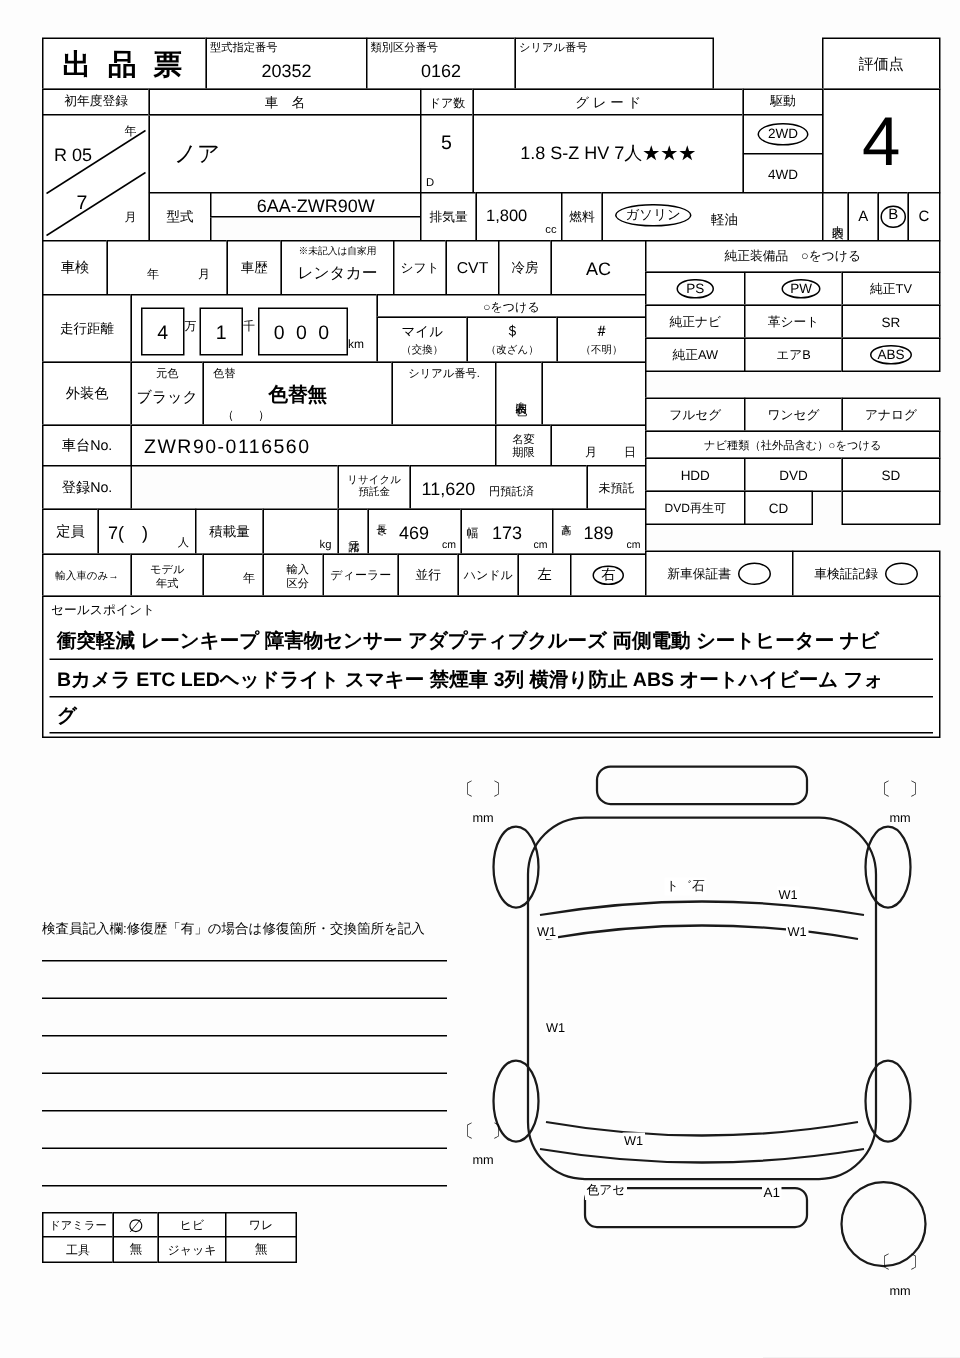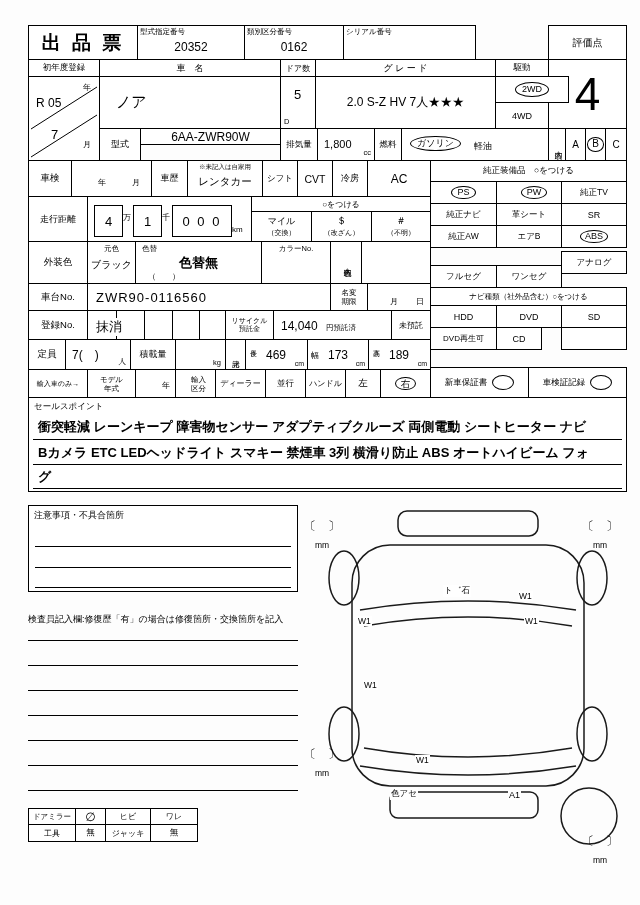--- a/index.html
+++ b/index.html
@@ -53,23 +53,23 @@
   <div class="cell" style="left:99px;top:76px;width:182px;height:53px">
     <span class="abs" style="left:16px;top:16px;font-size:15px">ノア</span>
   </div>
   <div class="cell fc" style="left:99px;top:59px;width:182px;height:18px;font-size:9px">車　名</div>
   <div class="cell fc" style="left:280px;top:59px;width:36px;height:18px;font-size:8px">ドア数</div>
   <div class="cell" style="left:280px;top:76px;width:36px;height:53px">
     <span class="abs" style="left:13px;top:10px;font-size:13px">5</span>
     <span class="abs" style="left:3px;bottom:2px;font-size:7.5px">D</span>
   </div>
   <div class="cell fc" style="left:315px;top:59px;width:181px;height:18px;font-size:9px">グ レ ー ド</div>
-  <div class="cell fc" style="left:315px;top:76px;width:181px;height:53px;font-size:12px">2.0 S-Z HV 7人★★★</div>
+  <div class="cell fc" style="left:315px;top:76px;width:181px;height:53px;font-size:12px">1.8 S-Z HV 7人★★★</div>
   <div class="cell fc" style="left:495px;top:59px;width:54px;height:18px;font-size:8.5px">駆動</div>
-  <div class="cell fc" style="left:495px;top:76px;width:74px;height:27px;font-size:9px">
+  <div class="cell fc" style="left:495px;top:76px;width:54px;height:27px;font-size:9px">
     <span class="circ">2WD</span>
   </div>
   <div class="cell fc" style="left:495px;top:102px;width:54px;height:27px;font-size:9px">4WD</div>
 
   <div class="cell fc" style="left:99px;top:128px;width:42px;height:33px;font-size:9px">型式</div>
   <div class="cell fc" style="left:140px;top:128px;width:141px;height:17px;font-size:12px">6AA-ZWR90W</div>
   <div class="cell fc" style="left:280px;top:128px;width:38px;height:33px;font-size:8.5px">排気量</div>
   <div class="cell" style="left:317px;top:128px;width:58px;height:33px">
     <span class="abs" style="left:6px;top:9px;font-size:11px">1,800</span>
     <span class="abs" style="right:3px;bottom:3px;font-size:7.5px">cc</span>
@@ -130,54 +130,47 @@
   <div class="cell" style="left:87px;top:241px;width:49px;height:43px">
     <div class="abs" style="left:0;right:0;top:2px;text-align:center;font-size:7.5px">元色</div>
     <div class="abs" style="left:0;right:0;top:16px;text-align:center;font-size:10px">ブラック</div>
   </div>
   <div class="cell" style="left:135px;top:241px;width:127px;height:43px">
     <span class="abs" style="left:6px;top:2px;font-size:7.5px">色替</span>
     <div class="abs" style="left:0;right:0;top:12px;text-align:center;font-size:13px;font-weight:bold">色替無</div>
     <span class="abs" style="left:12px;bottom:1px;font-size:8px">（　　）</span>
   </div>
   <div class="cell" style="left:261px;top:241px;width:70px;height:43px">
-    <div class="abs" style="left:0;right:0;top:2px;text-align:center;font-size:7.5px">カラーNo.</div>
+    <div class="abs" style="left:0;right:0;top:2px;text-align:center;font-size:7.5px">シリアル番号.</div>
   </div>
   <div class="cell fc" style="left:330px;top:241px;width:32px;height:43px">
     <span class="vert" style="font-size:8px">内装色</span>
   </div>
   <div class="cell" style="left:361px;top:241px;width:70px;height:43px"></div>
 
   <div class="cell fc" style="left:28px;top:283px;width:60px;height:28px;font-size:9.5px">車台No.</div>
   <div class="cell" style="left:87px;top:283px;width:244px;height:28px">
     <span class="abs" style="left:8px;top:6px;font-size:13px;letter-spacing:1px">ZWR90-0116560</span>
   </div>
   <div class="cell fc" style="left:330px;top:283px;width:38px;height:28px">
     <div class="two"><span>名変</span><br>
     <span>期限</span></div>
   </div>
   <div class="cell" style="left:367px;top:283px;width:64px;height:28px">
     <span class="abs" style="left:22px;top:12px;font-size:8px">月</span>
     <span class="abs" style="left:48px;top:12px;font-size:8px">日</span>
   </div>
 
   <div class="cell fc" style="left:28px;top:310px;width:60px;height:30px;font-size:9.5px">登録No.</div>
-  <div class="cell" style="left:87px;top:310px;width:139px;height:30px">
-    <div class="abs" style="left:28px;top:0;bottom:0;border-left:1px solid #000"></div>
-    <div class="abs" style="left:56px;top:0;bottom:0;border-left:1px solid #000"></div>
-    <div class="abs" style="left:84px;top:0;bottom:0;border-left:1px solid #000"></div>
-    <div class="abs" style="left:111px;top:0;bottom:0;border-left:1px solid #000"></div>
-    <span class="abs" style="left:6px;top:7px;font-size:13px;background:#fff;padding:0 2px">抹消</span>
-  </div>
   <div class="cell fc" style="left:225px;top:310px;width:49px;height:30px">
     <div class="two" style="font-size:7px"><span>リサイクル</span><br>
     <span>預託金</span></div>
   </div>
   <div class="cell" style="left:273px;top:310px;width:119px;height:30px">
-    <span class="abs" style="left:7px;top:8px;font-size:12px">14,040</span>
+    <span class="abs" style="left:7px;top:8px;font-size:12px">11,620</span>
     <span class="abs" style="left:52px;top:12px;font-size:7.5px">円預託済</span>
   </div>
   <div class="cell fc" style="left:391px;top:310px;width:40px;height:30px;font-size:8px">未預託</div>
 
   <div class="cell fc" style="left:28px;top:339px;width:38px;height:31px;font-size:9.5px">定員</div>
   <div class="cell" style="left:65px;top:339px;width:66px;height:31px">
     <span class="abs" style="left:6px;top:7px;font-size:12px">7(　)</span>
     <span class="abs" style="right:4px;bottom:2px;font-size:7.5px">人</span>
   </div>
   <div class="cell fc" style="left:130px;top:339px;width:46px;height:31px;font-size:9px">積載量</div>
@@ -234,21 +227,21 @@
   <div class="cell fc" style="left:430px;top:203px;width:67px;height:23px;font-size:8.5px">純正ナビ</div>
   <div class="cell fc" style="left:496px;top:203px;width:66px;height:23px;font-size:8.5px">革シート</div>
   <div class="cell fc" style="left:561px;top:203px;width:66px;height:23px;font-size:9px">SR</div>
   <div class="cell fc" style="left:430px;top:225px;width:67px;height:23px;font-size:8.5px">純正AW</div>
   <div class="cell fc" style="left:496px;top:225px;width:66px;height:23px;font-size:8.5px">エアB</div>
   <div class="cell fc" style="left:561px;top:225px;width:66px;height:23px;font-size:9px">
     <span class="circ" style="padding:0 4px">ABS</span>
   </div>
   <div class="cell fc" style="left:430px;top:265px;width:67px;height:23px;font-size:8.5px">フルセグ</div>
   <div class="cell fc" style="left:496px;top:265px;width:66px;height:23px;font-size:8.5px">ワンセグ</div>
-  <div class="cell fc" style="left:561px;top:251px;width:66px;height:23px;font-size:8.5px">アナログ</div>
+  <div class="cell fc" style="left:561px;top:265px;width:66px;height:23px;font-size:8.5px">アナログ</div>
   <div class="cell fc" style="left:430px;top:287px;width:197px;height:19px;font-size:7.5px">ナビ種類（社外品含む）○をつける</div>
   <div class="cell fc" style="left:430px;top:305px;width:67px;height:23px;font-size:9px">HDD</div>
   <div class="cell fc" style="left:496px;top:305px;width:66px;height:23px;font-size:9px">DVD</div>
   <div class="cell fc" style="left:561px;top:305px;width:66px;height:23px;font-size:9px">SD</div>
   <div class="cell fc" style="left:430px;top:327px;width:67px;height:23px;font-size:8px">DVD再生可</div>
   <div class="cell fc" style="left:496px;top:327px;width:46px;height:23px;font-size:9px">CD</div>
   <div class="cell" style="left:561px;top:327px;width:66px;height:23px"></div>
   <div class="cell fc" style="left:430px;top:367px;width:99px;height:31px;font-size:8.5px">
     <span>新車保証書</span>
     <span class="oval"></span>
@@ -261,26 +254,20 @@
   <div class="cell" style="left:28px;top:397px;width:599px;height:95px">
     <span class="abs" style="left:5px;top:3px;font-size:8.5px">セールスポイント</span>
     <div class="abs nw" style="left:9px;top:20px;font-size:13px;font-weight:bold">衝突軽減 レーンキープ 障害物センサー アダプティブクルーズ 両側電動 シートヒーター ナビ</div>
     <div class="rule" style="left:4px;top:41px;width:589px"></div>
     <div class="abs nw" style="left:9px;top:46px;font-size:13px;font-weight:bold">Bカメラ ETC LEDヘッドライト スマキー 禁煙車 3列 横滑り防止 ABS オートハイビーム フォ</div>
     <div class="rule" style="left:4px;top:66px;width:589px"></div>
     <div class="abs nw" style="left:9px;top:70px;font-size:13px;font-weight:bold">グ</div>
     <div class="rule" style="left:4px;top:90px;width:589px"></div>
   </div>
 
-  <div class="cell" style="left:28px;top:505px;width:270px;height:87px;border-width:1.5px">
-    <span class="abs" style="left:5px;top:3px;font-size:9px">注意事項・不具合箇所</span>
-    <div class="rule" style="left:6px;top:40px;width:256px"></div>
-    <div class="rule" style="left:6px;top:61px;width:256px"></div>
-    <div class="rule" style="left:6px;top:81px;width:256px"></div>
-  </div>
 
   <div class="abs nw" style="left:28px;top:613px;font-size:9px">検査員記入欄:修復歴「有」の場合は修復箇所・交換箇所を記入</div>
   <div class="rule" style="left:28px;top:640px;width:270px"></div>
   <div class="rule" style="left:28px;top:665px;width:270px"></div>
   <div class="rule" style="left:28px;top:690px;width:270px"></div>
   <div class="rule" style="left:28px;top:715px;width:270px"></div>
   <div class="rule" style="left:28px;top:740px;width:270px"></div>
   <div class="rule" style="left:28px;top:765px;width:270px"></div>
   <div class="rule" style="left:28px;top:790px;width:270px"></div>
 

